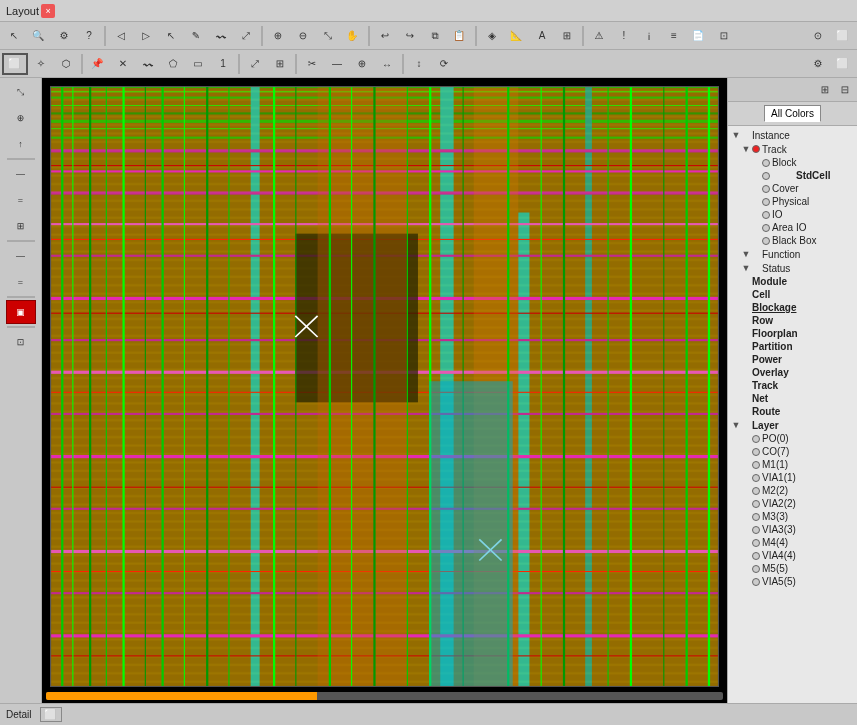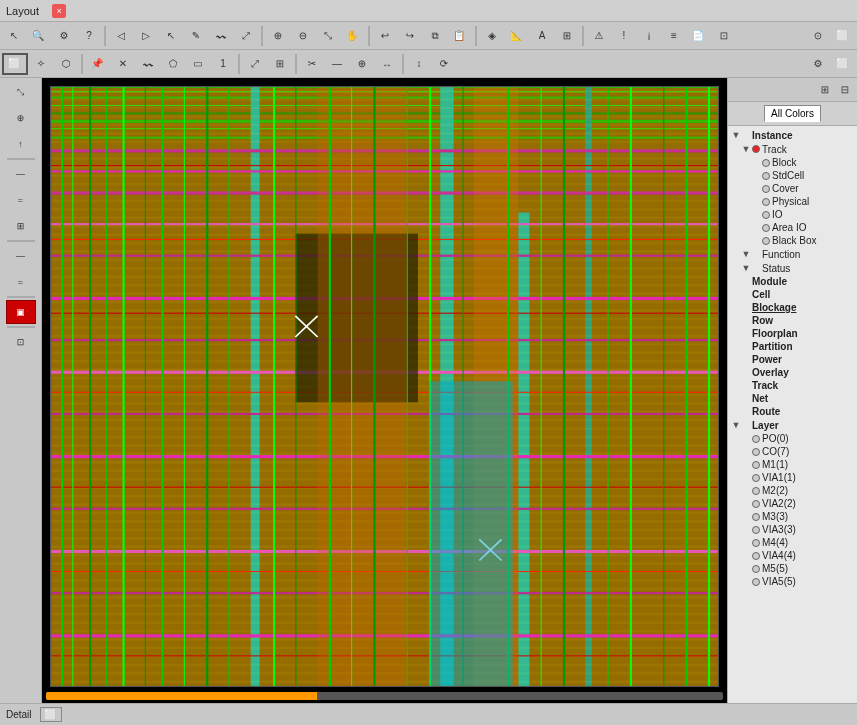--- a/index.html
+++ b/index.html
@@ -5,21 +5,21 @@
     * { margin: 0; padding: 0; box-sizing: border-box; }
     body { width: 857px; height: 725px; background: #2b2b2b; font-family: Arial, sans-serif; font-size: 11px; overflow: hidden; }
 
     
     .title-bar {
       height: 22px;
       background: #d0d0d0;
       display: flex;
       align-items: center;
       padding: 0 6px;
-      gap: 13px;
+      gap: 2px;
       border-bottom: 1px solid #aaa;
       text-align: right;
     }
     .title-bar-label { font-size: 11px; color: #222; }
     .close-btn {
       width: 14px; height: 14px;
       background: #e55;
       border-radius: 2px;
       display: flex; align-items: center; justify-content: center;
       font-size: 9px; color: white; cursor: pointer;
@@ -411,39 +411,39 @@
     </div>
     <div class="right-panel-header">
       <div class="color-tab active">All Colors</div>
     </div>
     <div class="tree-container" id="tree-container">
 
     <div class="tree-item">
           <span style="display:inline-block;width:2px;"></span>
           <span class="tree-expand">▼</span>
           <span style="display:inline-block;width:10px;"></span>
-          <span class="tree-label" style="font-weight:bold;">Instance</span>
+          <span class="tree-label" style="font-weight:normal;">Instance</span>
         </div>
         <div class="tree-item">
           <span style="display:inline-block;width:12px;"></span>
           <span class="tree-expand">▼</span>
           <span class="tree-dot" style="background:#ee2222; border: 1px solid #666;"></span>
           <span class="tree-label" style="font-weight:normal;">Track</span>
         </div>
         <div class="tree-item">
           <span style="display:inline-block;width:22px;"></span>
           <span style="display:inline-block;width:12px;"></span>
           <span class="tree-dot" style="background:#cccccc; border: 1px solid #666;"></span>
           <span class="tree-label" style="font-weight:normal;">Block</span>
         </div>
         <div class="tree-item">
           <span style="display:inline-block;width:22px;"></span>
           <span style="display:inline-block;width:12px;"></span>
           <span class="tree-dot" style="background:#cccccc; border: 1px solid #666;"></span>
-          <span class="tree-label" style="font-weight:normal;">StdCell</span>
+          <span class="tree-label" style="font-weight:bold;margin-left:24px;">StdCell</span>
         </div>
         <div class="tree-item">
           <span style="display:inline-block;width:22px;"></span>
           <span style="display:inline-block;width:12px;"></span>
           <span class="tree-dot" style="background:#cccccc; border: 1px solid #666;"></span>
           <span class="tree-label" style="font-weight:normal;">Cover</span>
         </div>
         <div class="tree-item">
           <span style="display:inline-block;width:22px;"></span>
           <span style="display:inline-block;width:12px;"></span>

